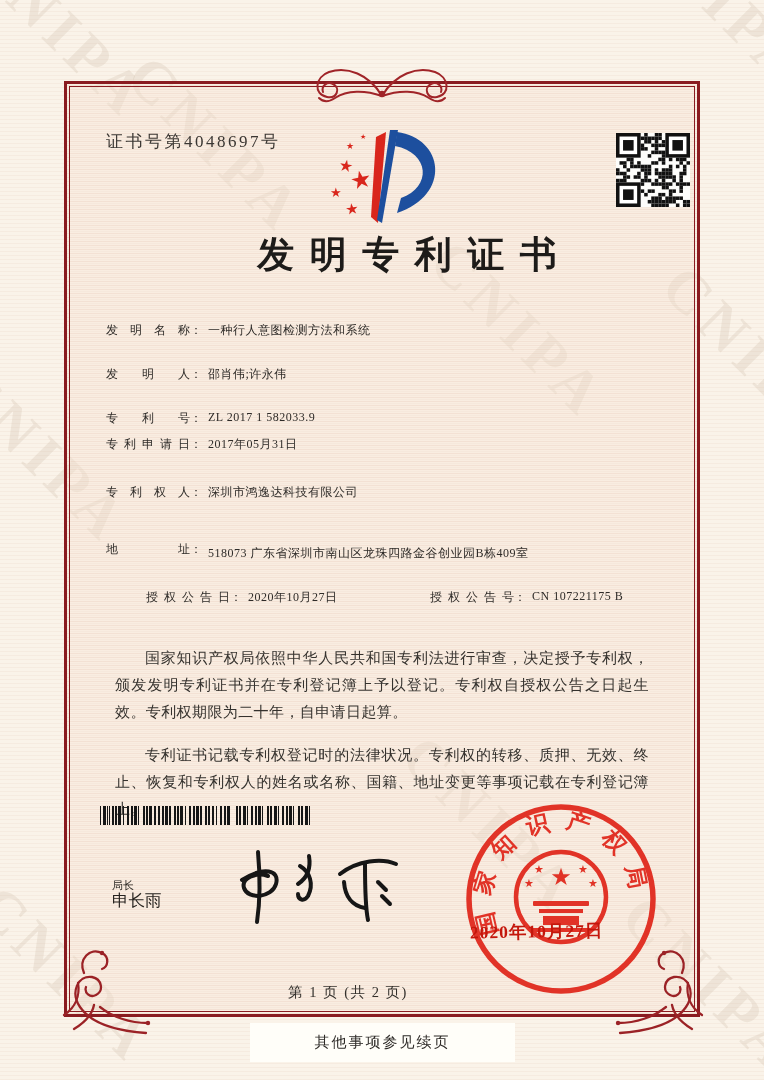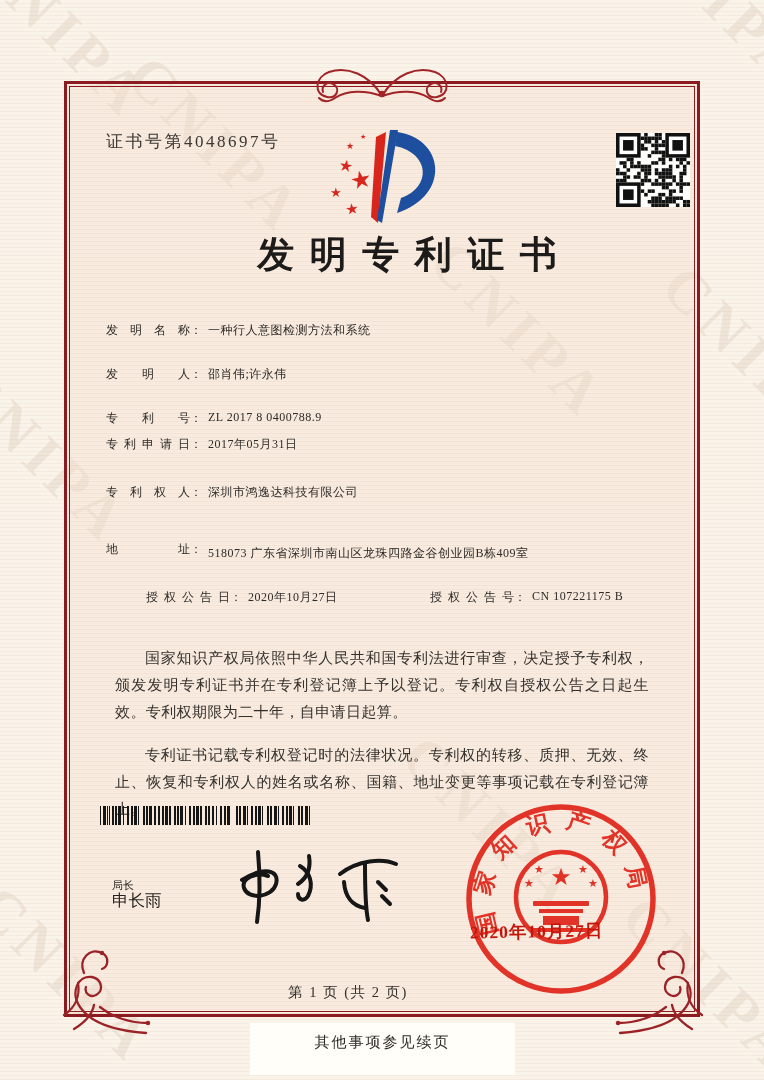--- a/index.html
+++ b/index.html
@@ -73,21 +73,21 @@
 
   .seal{position:absolute; z-index:5; left:455px; top:793px; opacity:0.93;}
   .seal-date{
     position:absolute; z-index:6; left:470px; top:919px; width:185px;
     font-size:17.5px; font-weight:bold; color:#c4170c; letter-spacing:1px;
     transform:rotate(-1deg); white-space:nowrap;
   }
 
   .pagenum{position:absolute; z-index:3; left:0; top:983px; width:696px; text-align:center; font-size:14.5px; letter-spacing:1.5px; color:#33302c;}
   .note-strip{
-    position:absolute; z-index:4; left:250px; top:1023px; width:265px; height:52px;
+    position:absolute; z-index:4; left:250px; top:1023px; width:265px; height:39px;
     background:#fffef9; text-align:center; line-height:39px; font-size:15px; letter-spacing:2px; color:#2e2b28;
   }
 
   .orn{position:absolute; z-index:4; pointer-events:none;}
   .orn-top{left:277px; top:56px;}
   .orn-bl{left:48px; top:943px;}
   .orn-br{left:606px; top:943px; transform:scaleX(-1);}
 </style>
 </head>
 <body>
@@ -315,21 +315,21 @@
 
   <div class="title">发明专利证书</div>
 
   <div class="row r1">
     <span class="lab">发明名称</span><span class="colon">：</span><span class="val">一种行人意图检测方法和系统</span>
   </div>
   <div class="row r2">
     <span class="lab">发明人</span><span class="colon">：</span><span class="val">邵肖伟;许永伟</span>
   </div>
   <div class="row r3">
-    <span class="lab">专利号</span><span class="colon">：</span><span class="val">ZL 2017 8 0400788.9</span>
+    <span class="lab">专利号</span><span class="colon">：</span><span class="val">ZL 2017 1 582033.9</span>
   </div>
   <div class="row r4">
     <span class="lab">专利申请日</span><span class="colon">：</span><span class="val">2017年05月31日</span>
   </div>
   <div class="row r5">
     <span class="lab">专利权人</span><span class="colon">：</span><span class="val">深圳市鸿逸达科技有限公司</span>
   </div>
   <div class="row r6">
     <span class="lab">地址</span><span class="colon">：</span><span class="val">518073 广东省深圳市南山区龙珠四路金谷创业园B栋409室</span>
   </div>

